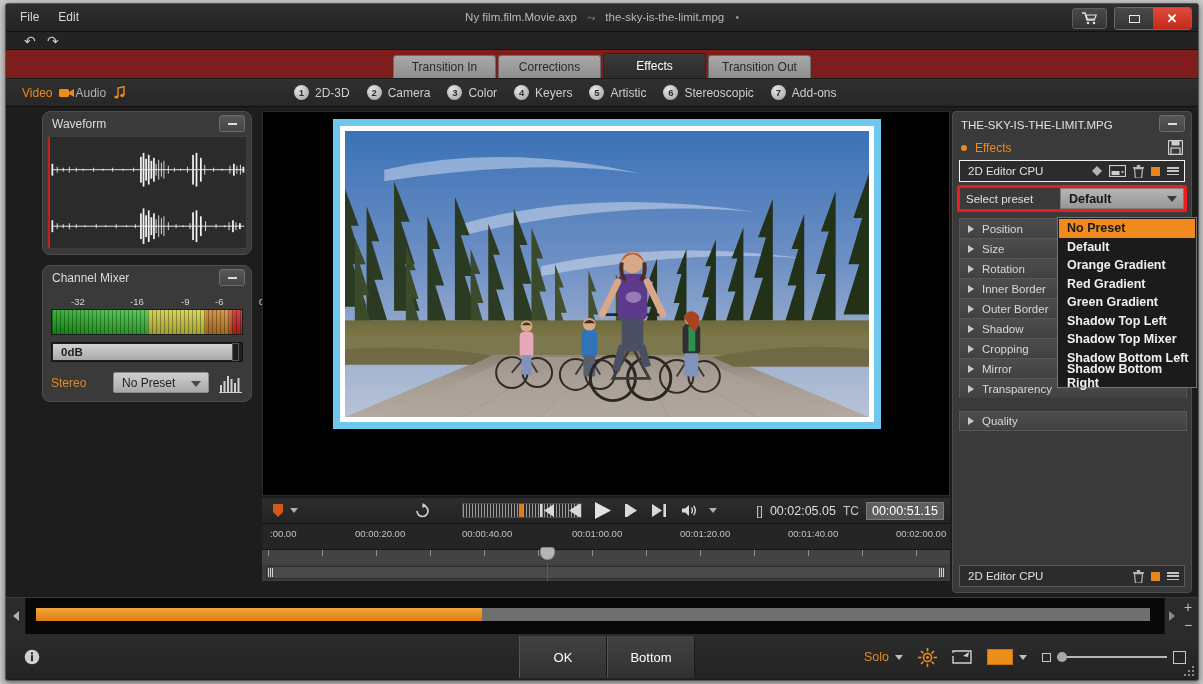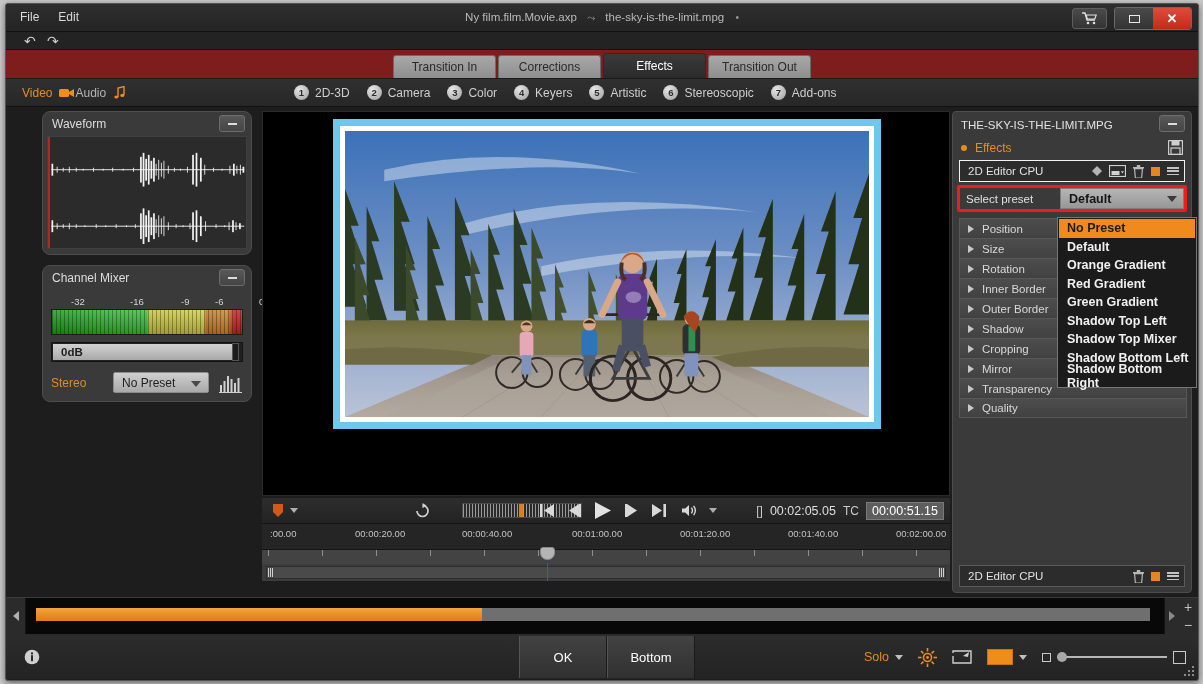--- a/index.html
+++ b/index.html
@@ -283,21 +283,21 @@
     width: 0; height: 0; border-left: 5px solid transparent;
     border-right: 5px solid transparent; border-top: 6px solid #3a3a3a;
   }
   .proplist { margin: 6px 0 0 0; }
   .proprow {
     height: 20px; margin: 0 4px 0 6px;
     background: linear-gradient(#4d4d4d,#414141);
     border: 1px solid #585858; border-bottom: none;
     display: flex; align-items: center; gap: 8px; padding-left: 8px;
   }
-  .proprow:last-child { border-bottom: 1px solid #585858; }
+  .proprow:last-child { border-bottom: 1px solid #585858; margin-top: 13px; }
   .proprow .tri {
     width: 0; height: 0; border-top: 4px solid transparent;
     border-bottom: 4px solid transparent; border-left: 6px solid #c9c9c9;
   }
   .proprow .ptxt { color: #d8d8d8; font-size: 11.5px; }
   .dropmenu {
     position: absolute; left: 104px; top: 22px; width: 140px;
     background: #1b1b1b; border: 1px solid #757575;
     z-index: 50; padding: 1px;
   }

